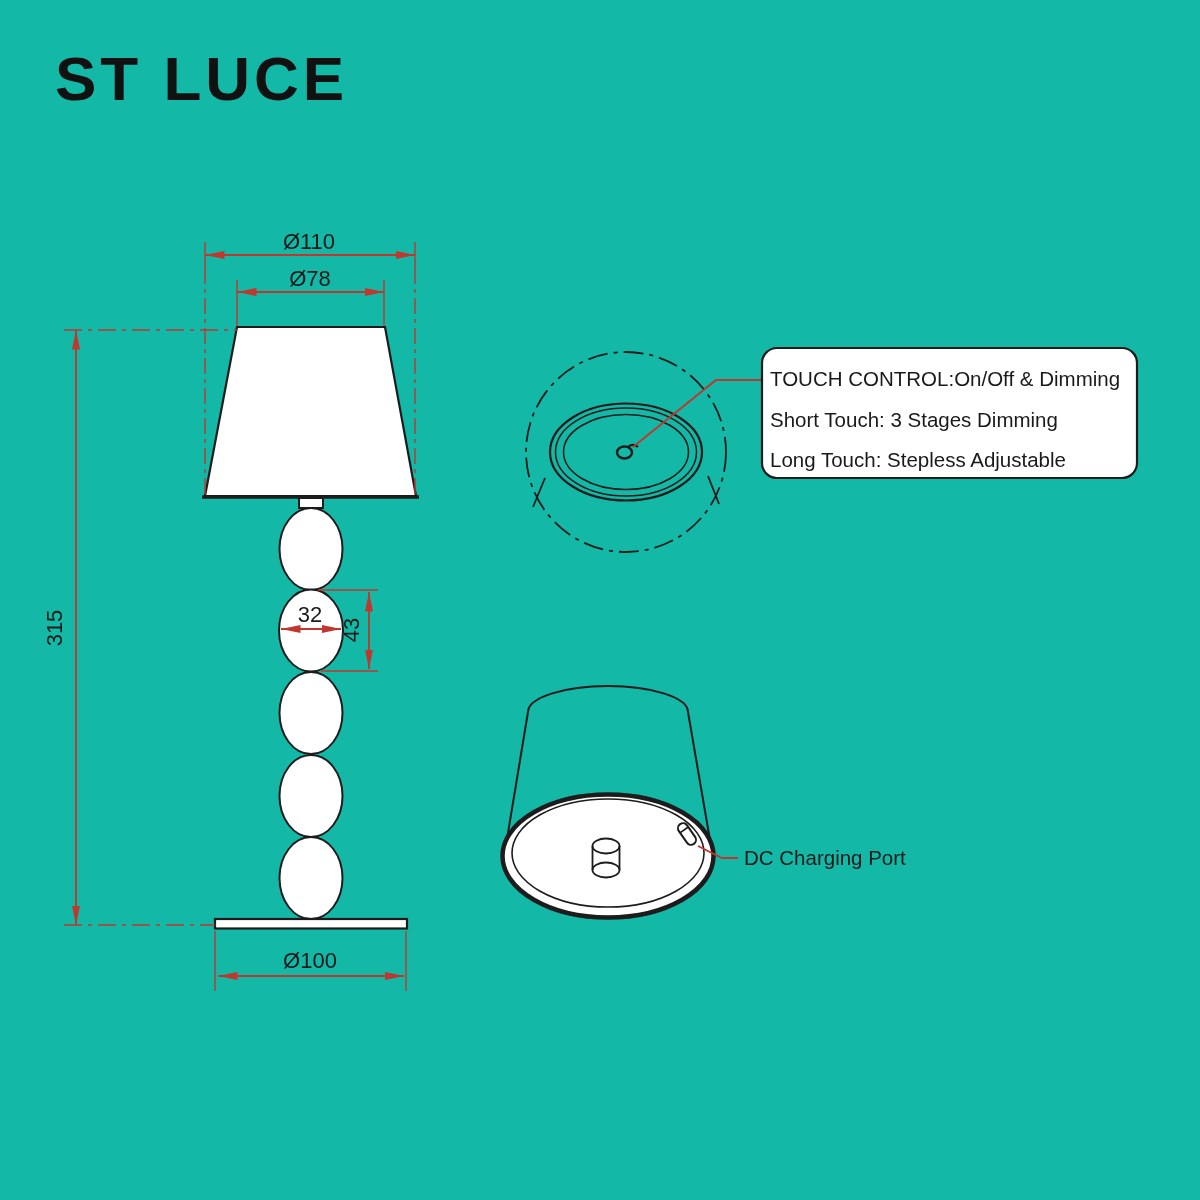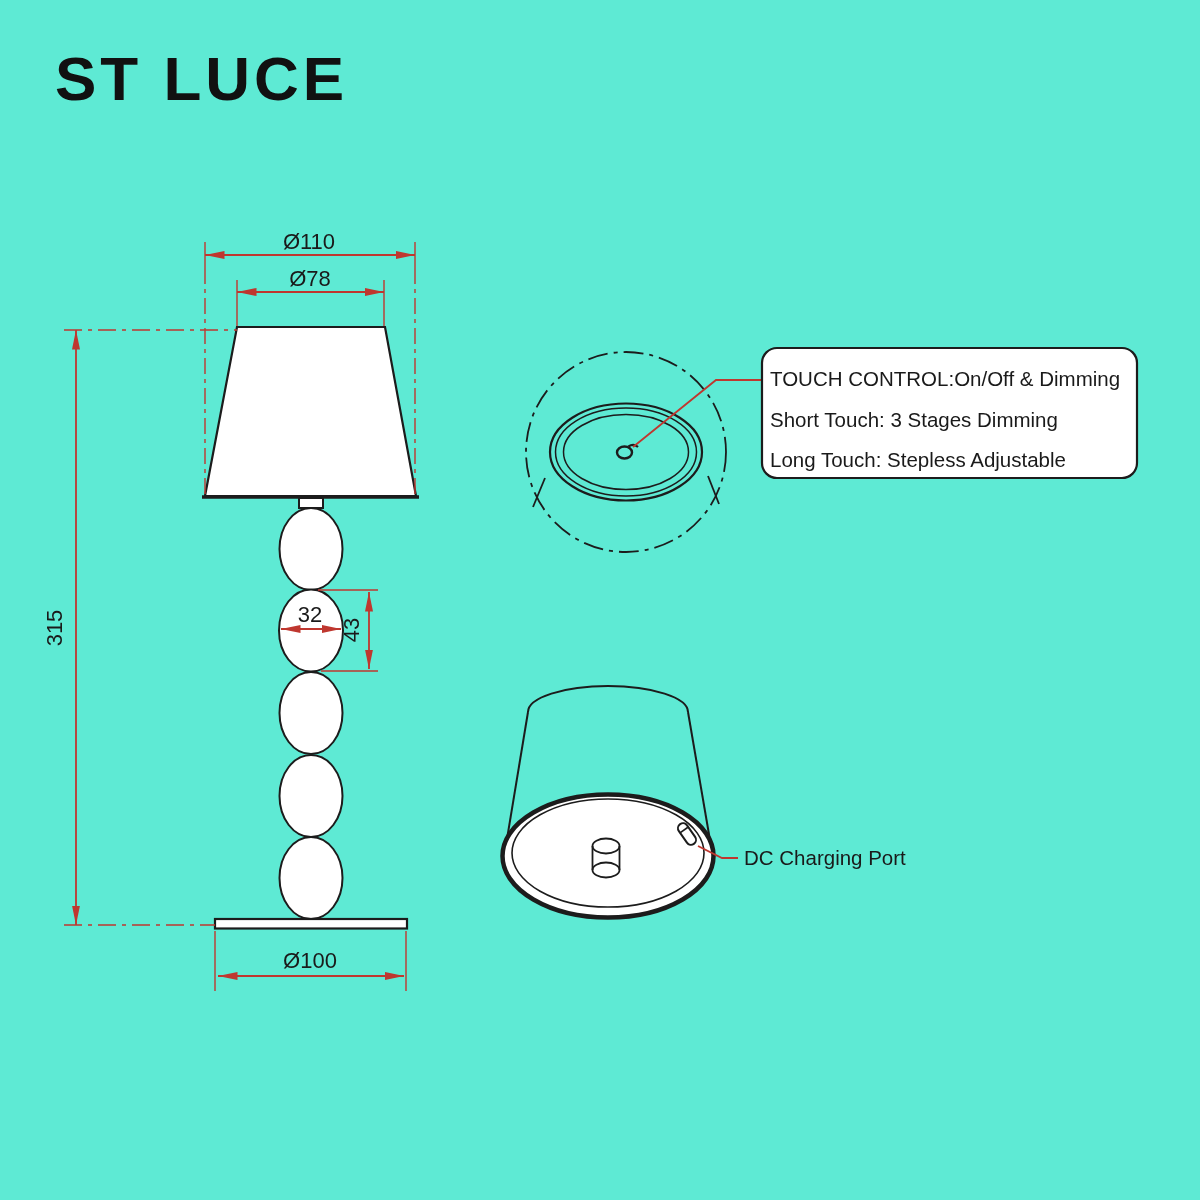--- a/index.html
+++ b/index.html
@@ -5,21 +5,21 @@
   html, body {
     margin: 0;
     padding: 0;
     background: #ffffff;
     font-family: "Liberation Sans", sans-serif;
   }
   .canvas {
     position: relative;
     width: 1200px;
     height: 1200px;
-    background: #5eead4;
+    background: #14b8a6;
     overflow: hidden;
   }
   svg { display: block; }
   text {
     font-family: "Liberation Sans", sans-serif;
     fill: #1a1a1a;
   }
   .dim-text   { font-size: 22px; }
   .note-text  { font-size: 20.5px; }
   .logo-text  { font-size: 62px; font-weight: bold; letter-spacing: 4px; fill: #111111; }

